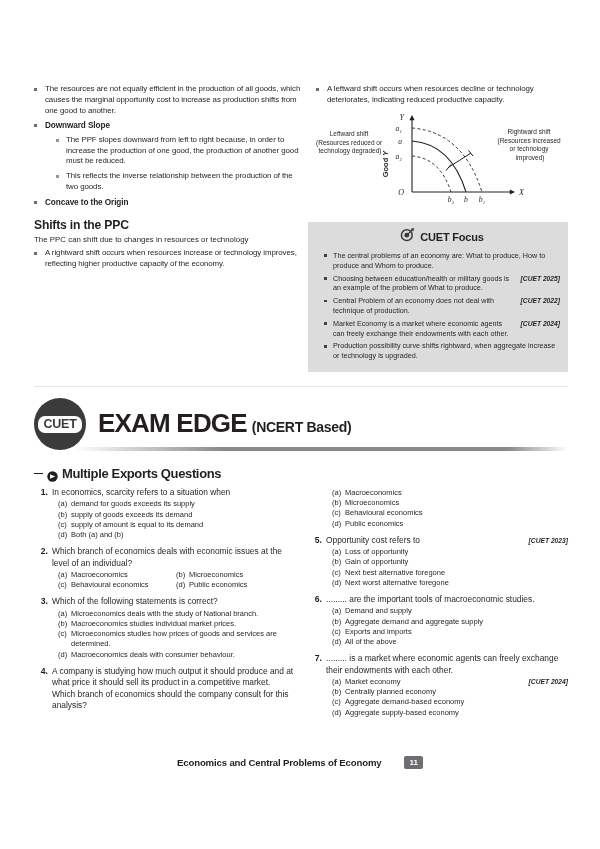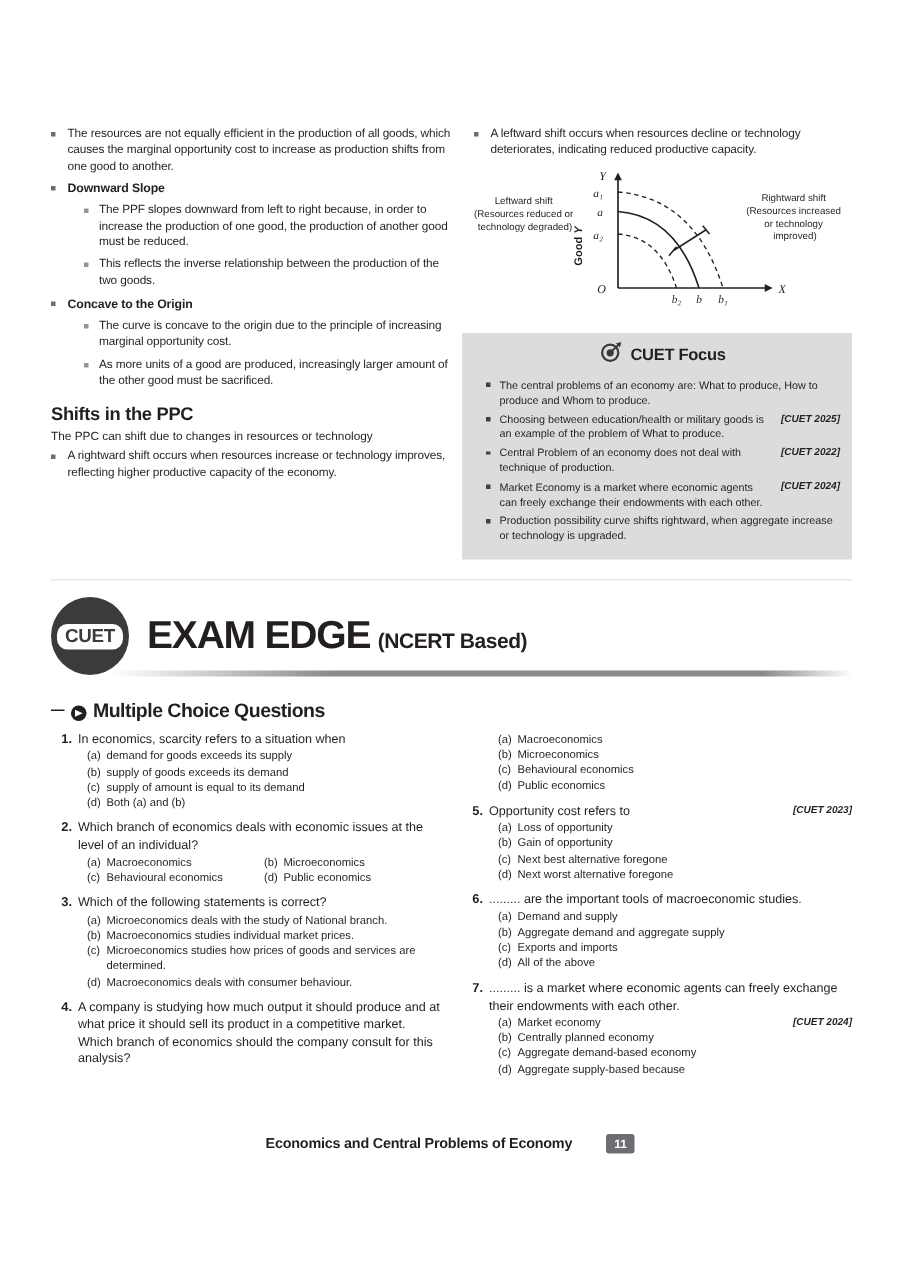--- a/index.html
+++ b/index.html
@@ -337,24 +337,20 @@
       <ul class="lvl1">
         <li>
           <span class="sub-head">Downward Slope</span>
           <ul class="lvl2">
             <li><span>The PPF slopes downward from left to right because, in order to increase the production of one good, the production of another good must be reduced.</span></li>
             <li><span>This reflects the inverse relationship between the production of the two goods.</span></li>
           </ul>
         </li>
         <li>
           <span class="sub-head">Concave to the Origin</span>
-          <ul class="lvl2">
-            <li><span>The curve is concave to the origin due to the principle of increasing marginal opportunity cost.</span></li>
-            <li><span>As more units of a good are produced, increasingly larger amount of the other good must be sacrificed.</span></li>
-          </ul>
         </li>
       </ul>
 
       <div class="sec-head">Shifts in the PPC</div>
       <div class="plain-line">The PPC can shift due to changes in resources or technology</div>
 
       <ul class="lvl1">
         <li>
           <span>A rightward shift occurs when resources increase or technology improves, reflecting higher productive capacity of the economy.</span>
         </li>
@@ -467,21 +463,21 @@
   </div>
 
   <div class="mcq-head">
     <span class="lead"></span>
     <span class="bullet-arrow">
       <svg width="11" height="11" viewBox="0 0 11 11">
         <circle cx="5.5" cy="5.5" r="5.2" fill="#231f20"></circle>
         <polygon points="3.0,3.2 8.2,5.5 3.0,7.8" fill="#ffffff"></polygon>
       </svg>
     </span>
-    <span class="title">Multiple Choice Questions</span>
+    <span class="title">Multiple Exports Questions</span>
   </div>
 
   <div class="mcq-cols">
 
     <div class="mcq-col">
 
       <div class="q">
         <span class="num">1.</span>
         <div class="stem">In economics, scarcity refers to a situation when</div>
         <ul class="opts">
@@ -557,21 +553,21 @@
         </ul>
       </div>
 
       <div class="q">
         <span class="num">7.</span>
         <div class="stem">......... is a market where economic agents can freely exchange their endowments with each other.</div>
         <ul class="opts">
           <li><span class="tag">[CUET 2024]</span><span class="lbl">(a)</span><span>Market economy</span></li>
           <li><span class="lbl">(b)</span><span>Centrally planned economy</span></li>
           <li><span class="lbl">(c)</span><span>Aggregate demand-based economy</span></li>
-          <li><span class="lbl">(d)</span><span>Aggregate supply-based because</span></li>
+          <li><span class="lbl">(d)</span><span>Aggregate supply-based economy</span></li>
         </ul>
       </div>
 
     </div>
   </div>
 
   <div class="footer">
     <span class="ftext">Economics and Central Problems of Economy</span>
     <span class="pageno">11</span>
   </div>

